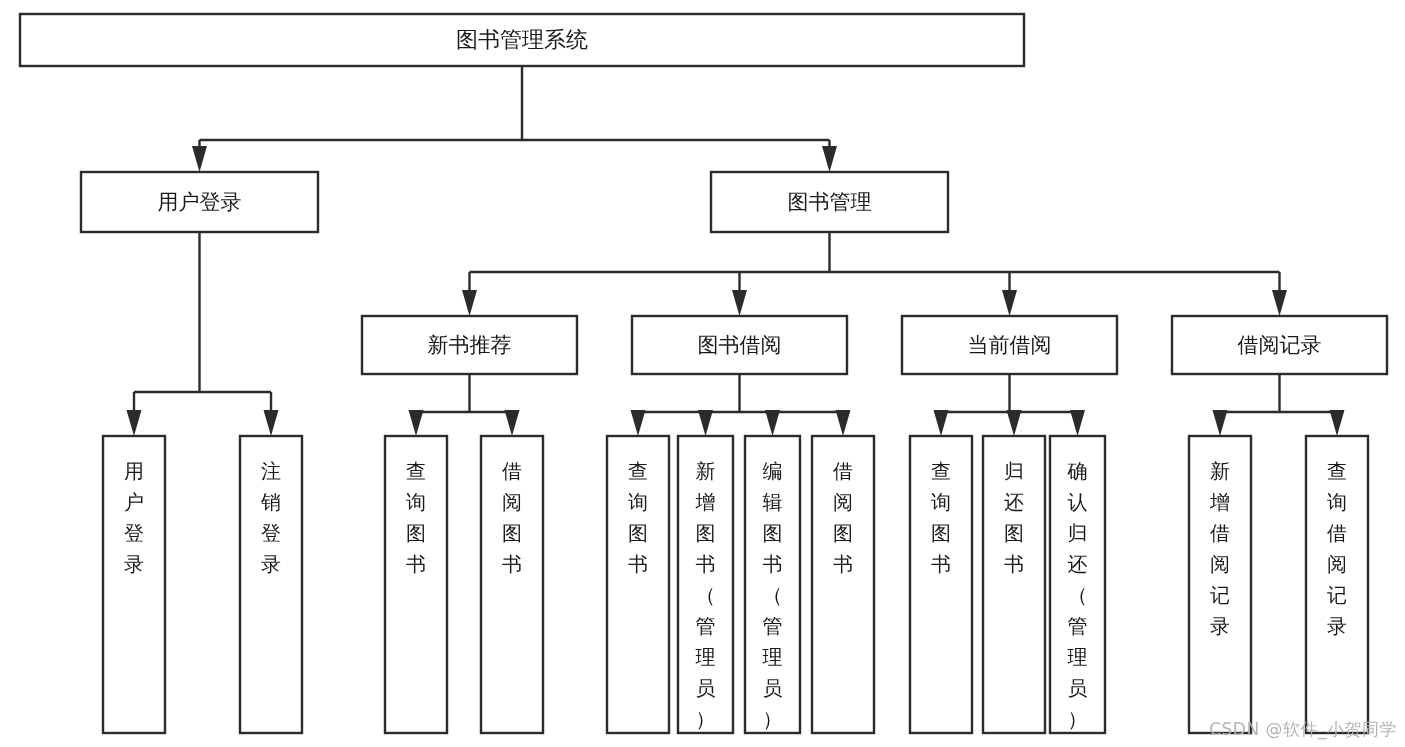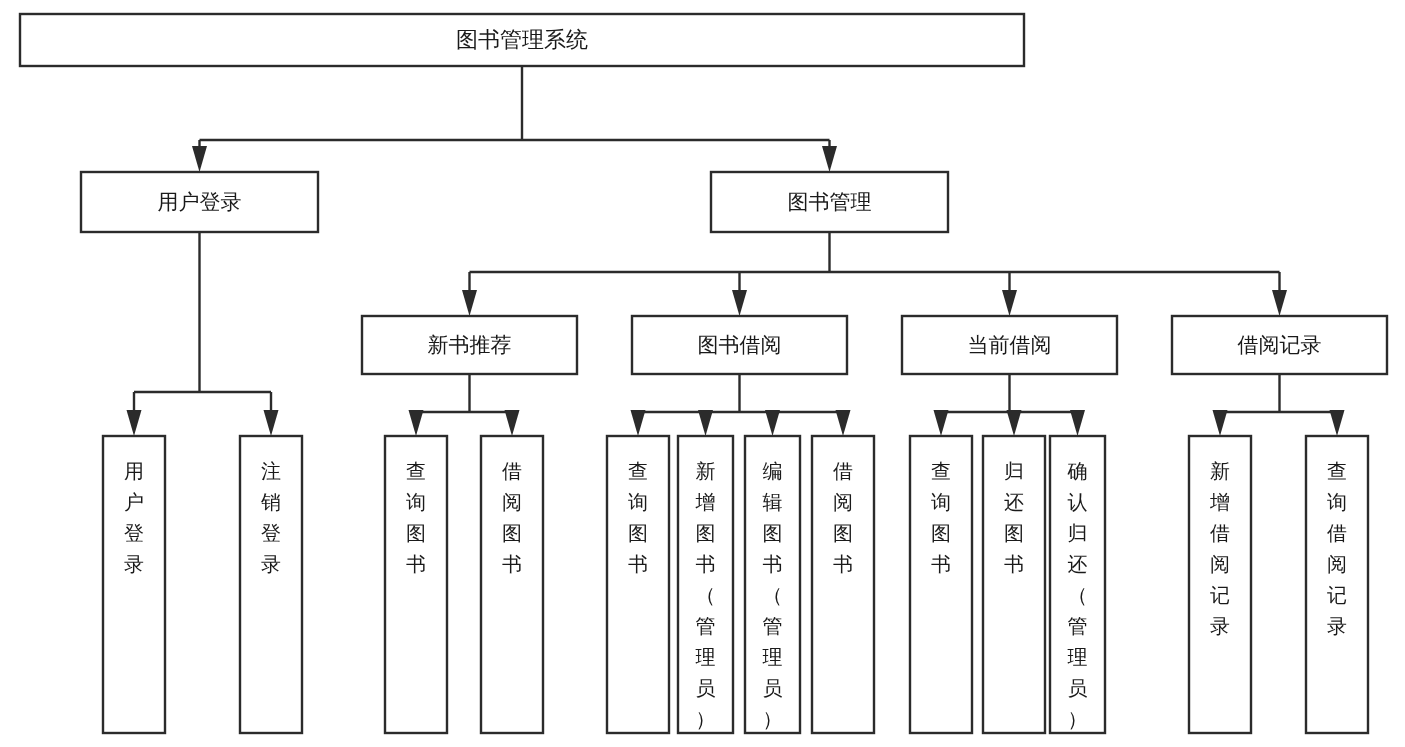--- a/index.html
+++ b/index.html
@@ -193,13 +193,14 @@
         <g>
           <rect class="node-rect" x="1189" y="436" width="62" height="297"></rect>
           <text class="node-label-v" x="1220" y="478"><tspan x="1220" y="478">新</tspan><tspan x="1220" y="509">增</tspan><tspan x="1220" y="540">借</tspan><tspan x="1220" y="571">阅</tspan><tspan x="1220" y="602">记</tspan><tspan x="1220" y="633">录</tspan></text>
         </g>
         <g>
           <rect class="node-rect" x="1306" y="436" width="62" height="297"></rect>
           <text class="node-label-v" x="1337" y="478"><tspan x="1337" y="478">查</tspan><tspan x="1337" y="509">询</tspan><tspan x="1337" y="540">借</tspan><tspan x="1337" y="571">阅</tspan><tspan x="1337" y="602">记</tspan><tspan x="1337" y="633">录</tspan></text>
         </g>
       </g>
   </svg>
+  <div class="watermark">CSDN @软件_小贺同学</div>
 </div>
 
 </body></html>

